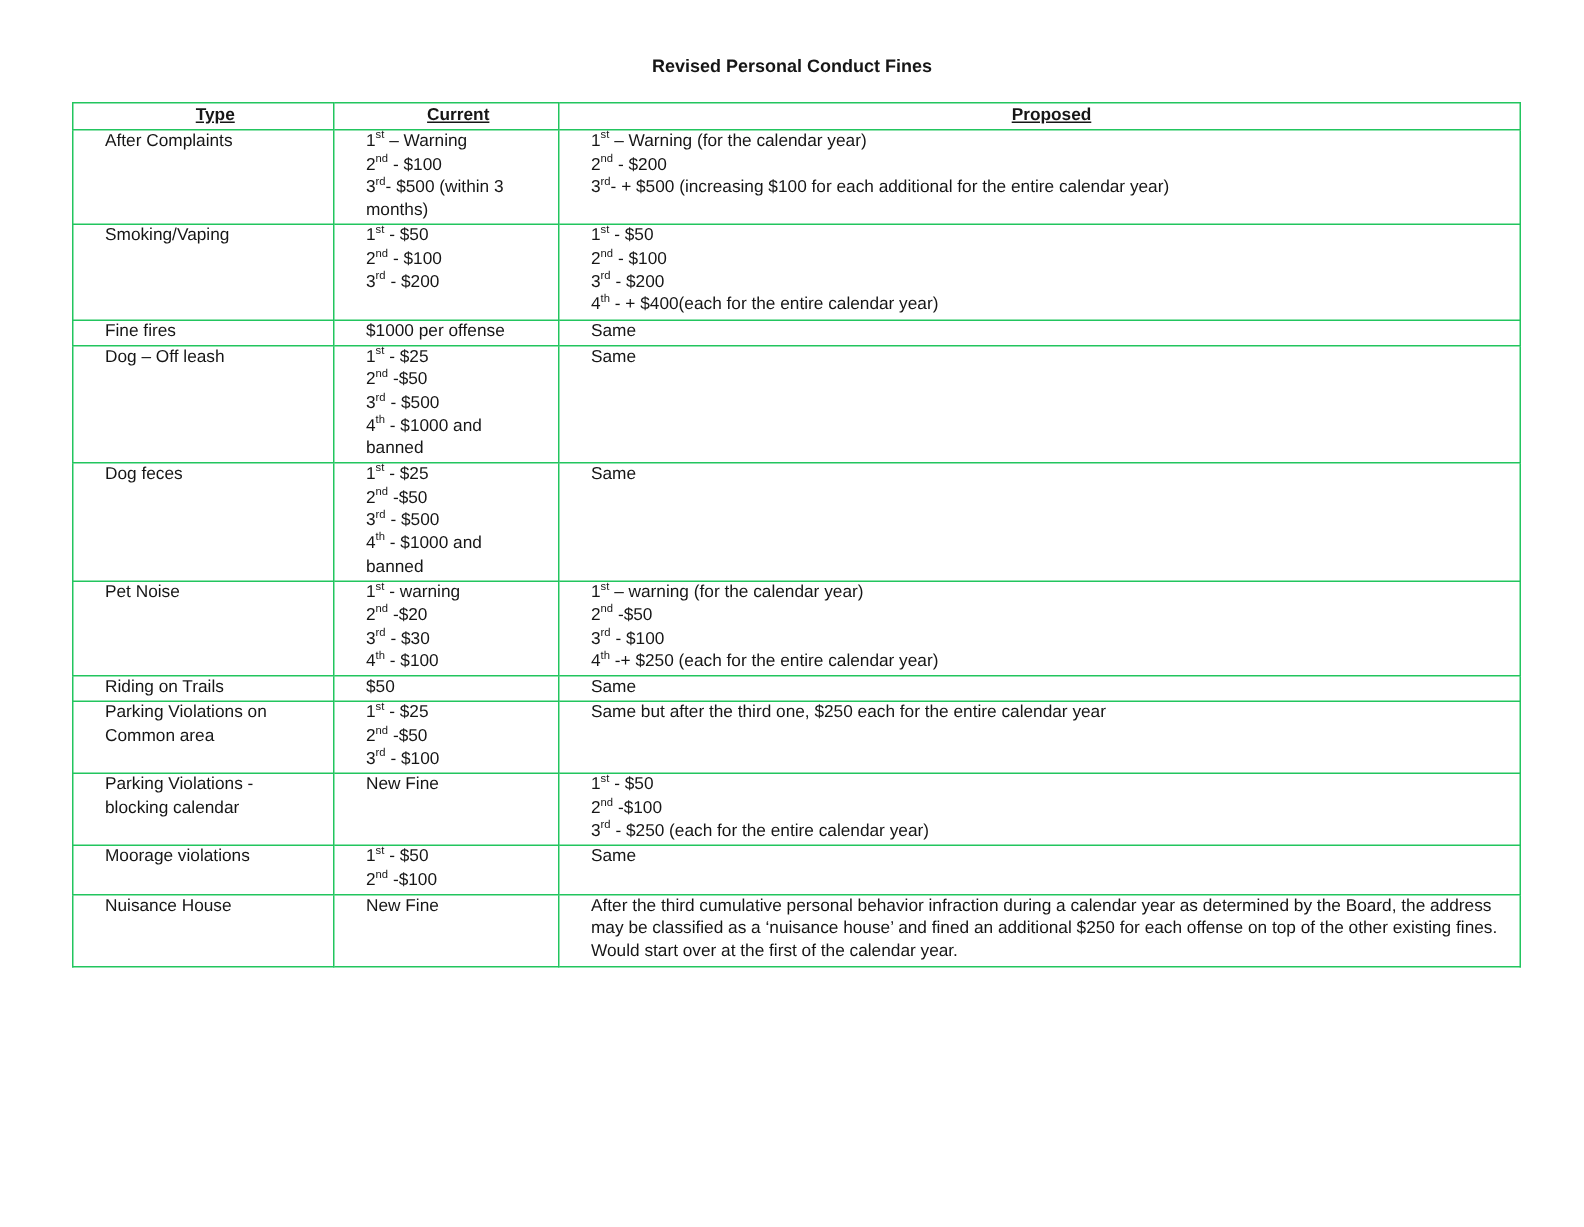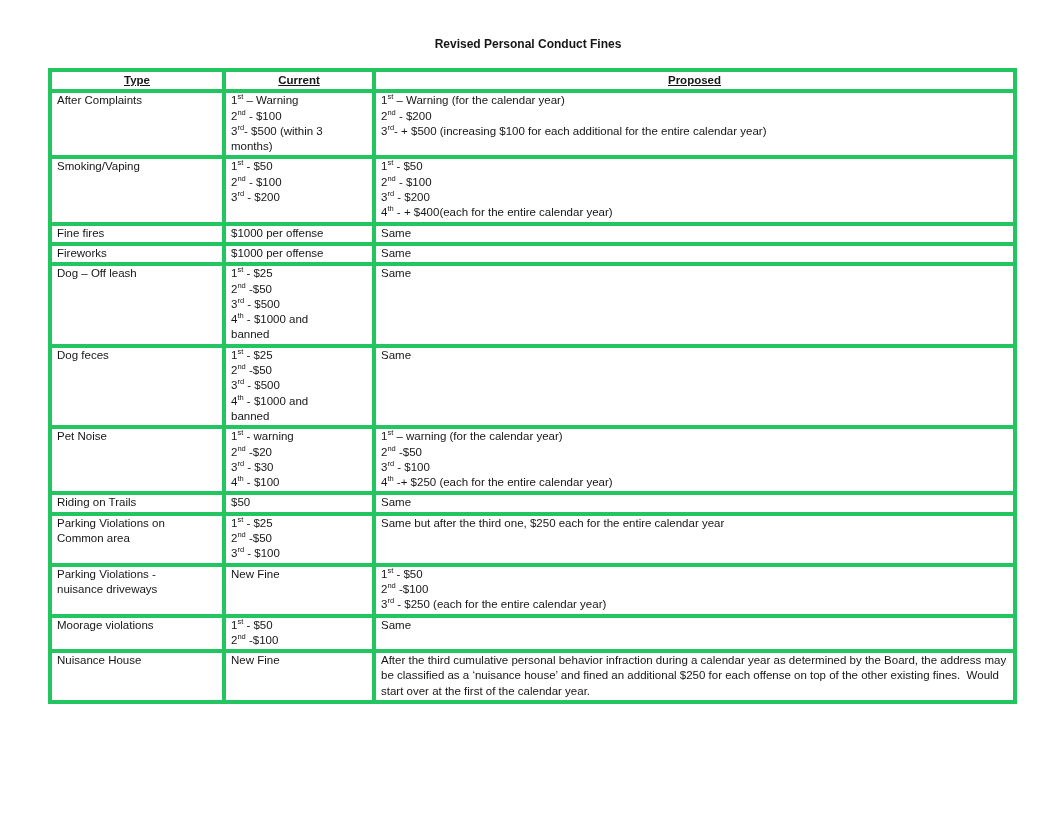--- a/index.html
+++ b/index.html
@@ -36,23 +36,23 @@
     table-layout: fixed;
     font-size: 11.5px;
     line-height: 15.3px;
     color: #161616;
   }
   table.fines-table col.col-type { width: 174px; }
   table.fines-table col.col-current { width: 150px; }
   table.fines-table col.col-proposed { width: 641px; }
   table.fines-table th,
   table.fines-table td {
-    border: 4px solid #22c55e;
+    border: 1px solid #22c55e;
     vertical-align: top;
-    padding: 0px 5px 1px 5px;
+    padding: 0px 5px 1px 21px;
     margin-left: 24px;
   }
   table.fines-table th {
     font-weight: bold;
     text-align: center;
     text-decoration: underline;
     padding-top: 1px;
     padding-bottom: 1px;
   }
   .line {
@@ -122,31 +122,20 @@
           </td>
           <td>
             <div class="line">$1000 per offense</div>
           </td>
           <td>
             <div class="line">Same</div>
           </td>
         </tr>
         <tr>
           <td>
-            <div class="line">Fireworks</div>
-          </td>
-          <td>
-            <div class="line">$1000 per offense</div>
-          </td>
-          <td>
-            <div class="line">Same</div>
-          </td>
-        </tr>
-        <tr>
-          <td>
             <div class="line">Dog – Off leash</div>
           </td>
           <td>
             <div class="line">1<sup>st</sup> - $25</div>
             <div class="line">2<sup>nd</sup> -$50</div>
             <div class="line">3<sup>rd</sup> - $500</div>
             <div class="line">4<sup>th</sup> - $1000 and</div>
             <div class="line">banned</div>
           </td>
           <td>
@@ -206,21 +195,21 @@
             <div class="line">2<sup>nd</sup> -$50</div>
             <div class="line">3<sup>rd</sup> - $100</div>
           </td>
           <td>
             <div class="line">Same but after the third one, $250 each for the entire calendar year</div>
           </td>
         </tr>
         <tr>
           <td>
             <div class="line">Parking Violations -</div>
-            <div class="line">nuisance driveways</div>
+            <div class="line">blocking calendar</div>
           </td>
           <td>
             <div class="line">New Fine</div>
           </td>
           <td>
             <div class="line">1<sup>st</sup> - $50</div>
             <div class="line">2<sup>nd</sup> -$100</div>
             <div class="line">3<sup>rd</sup> - $250 (each for the entire calendar year)</div>
           </td>
         </tr>

